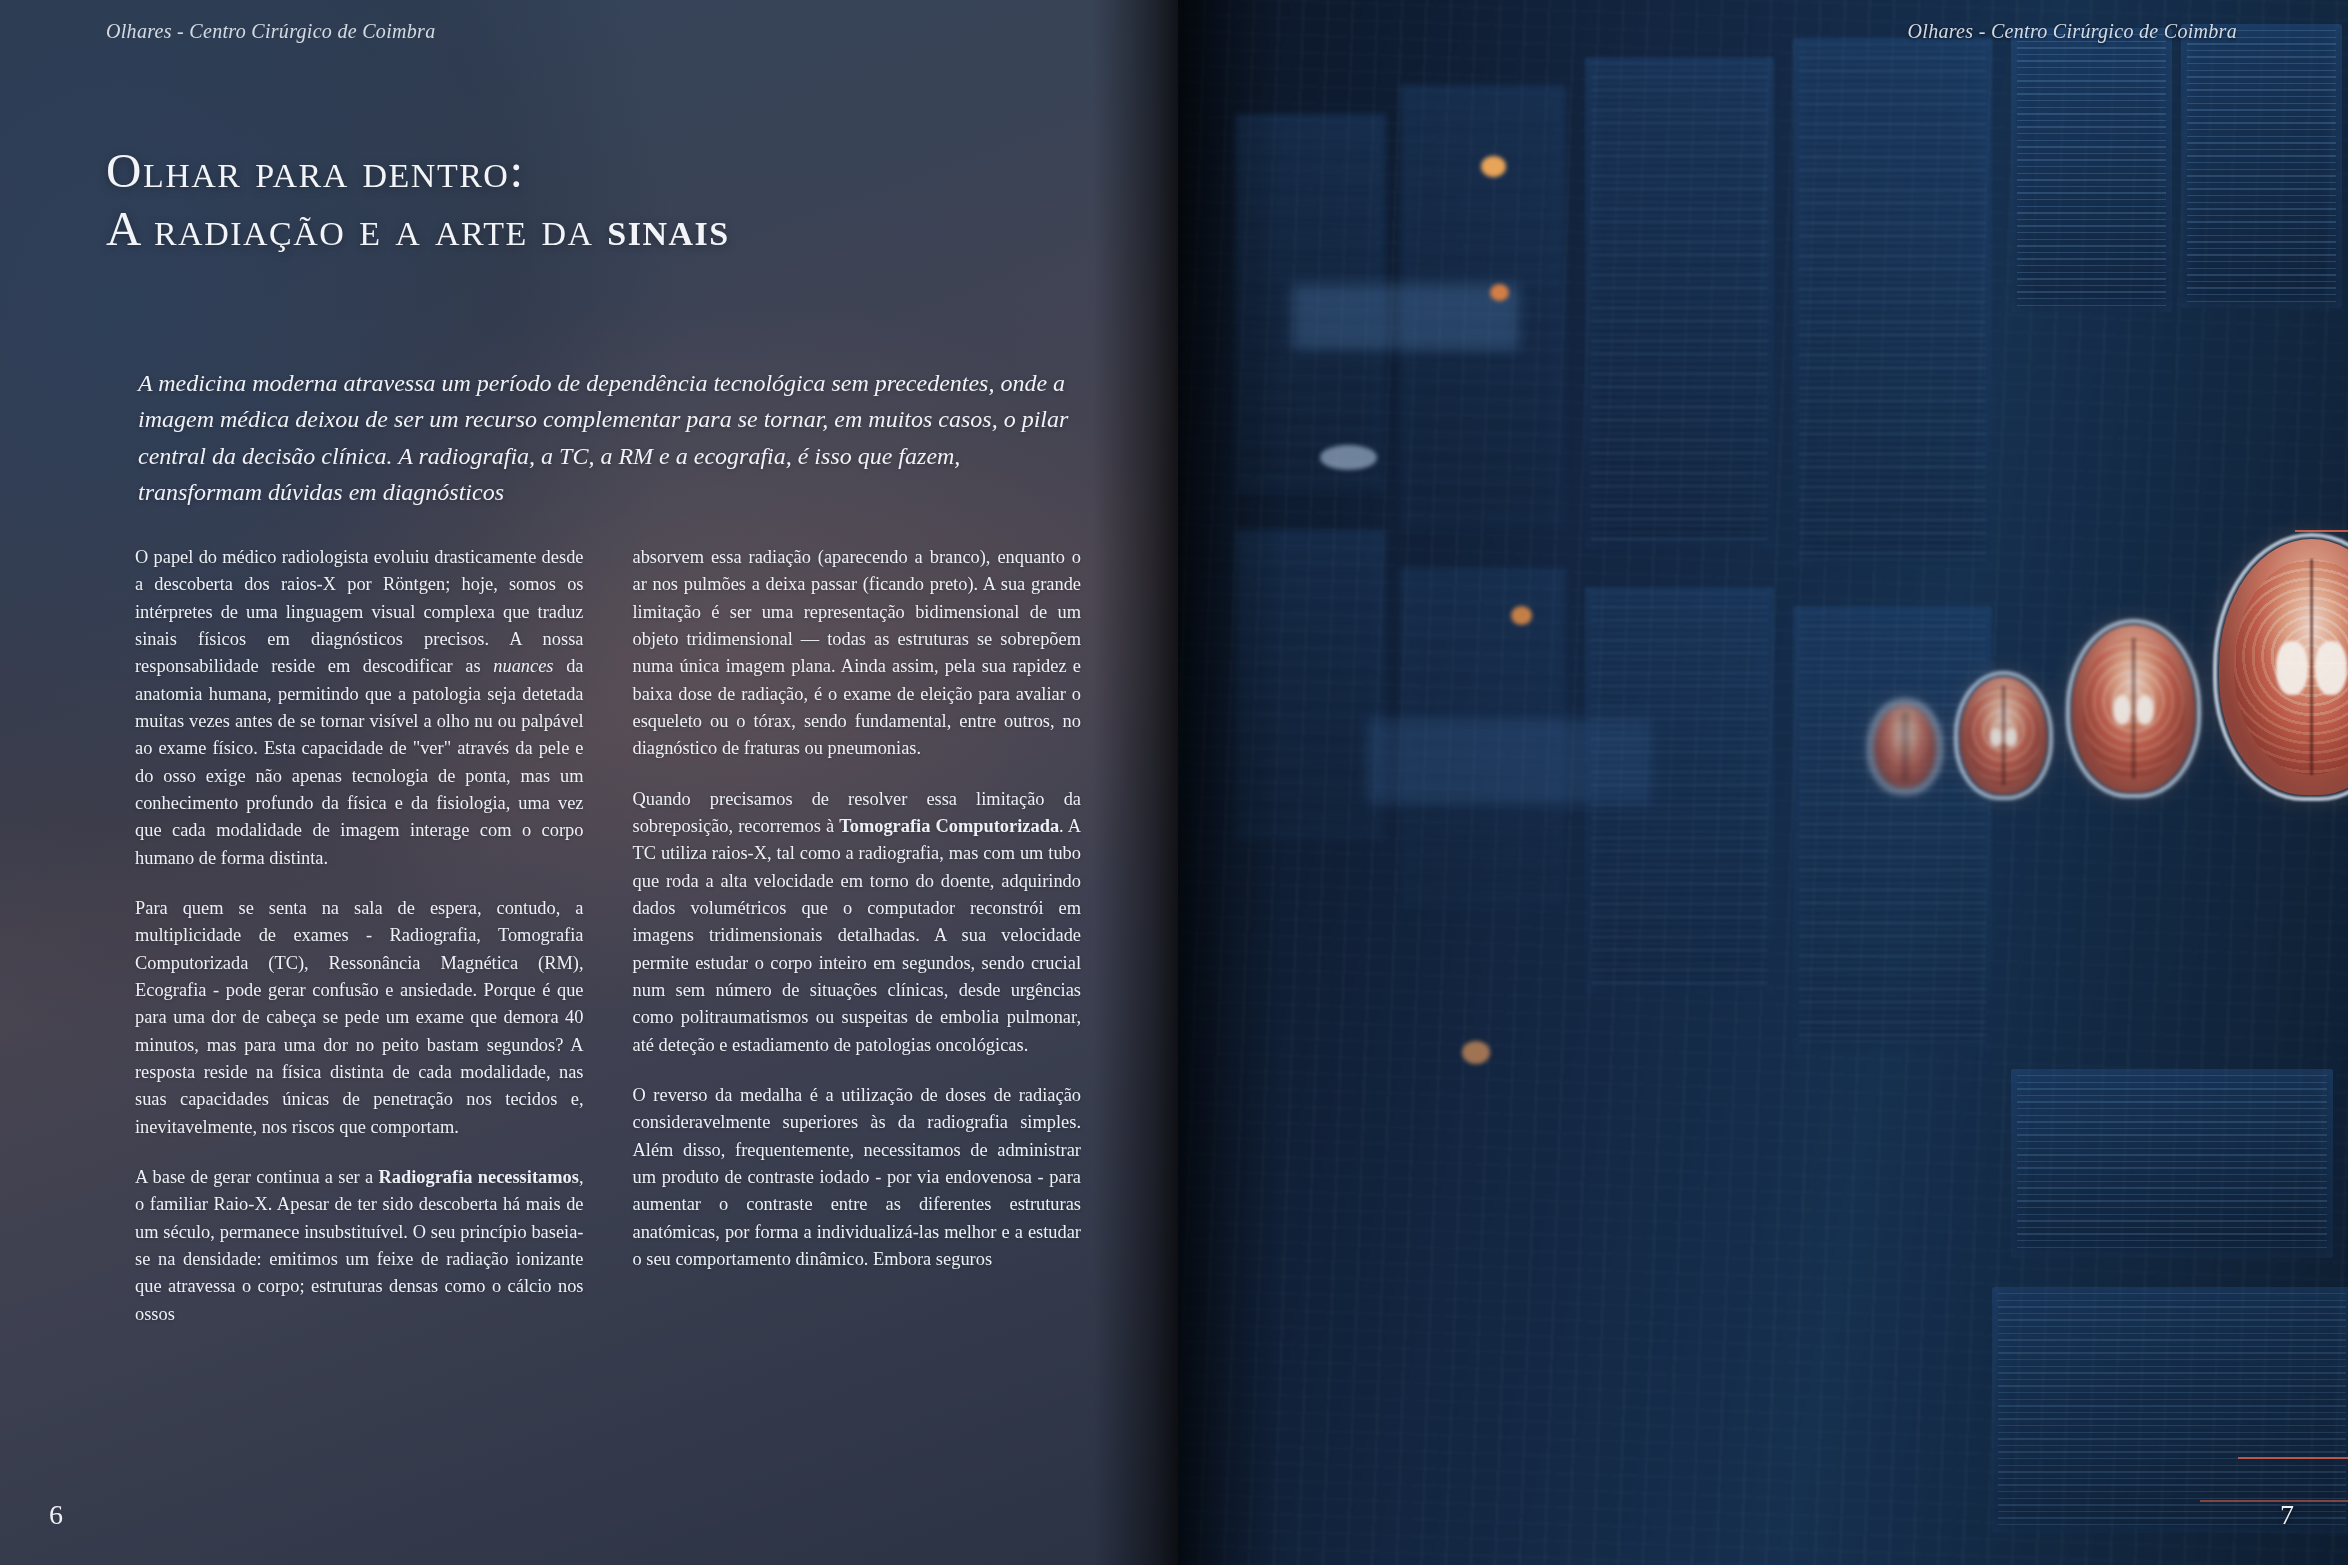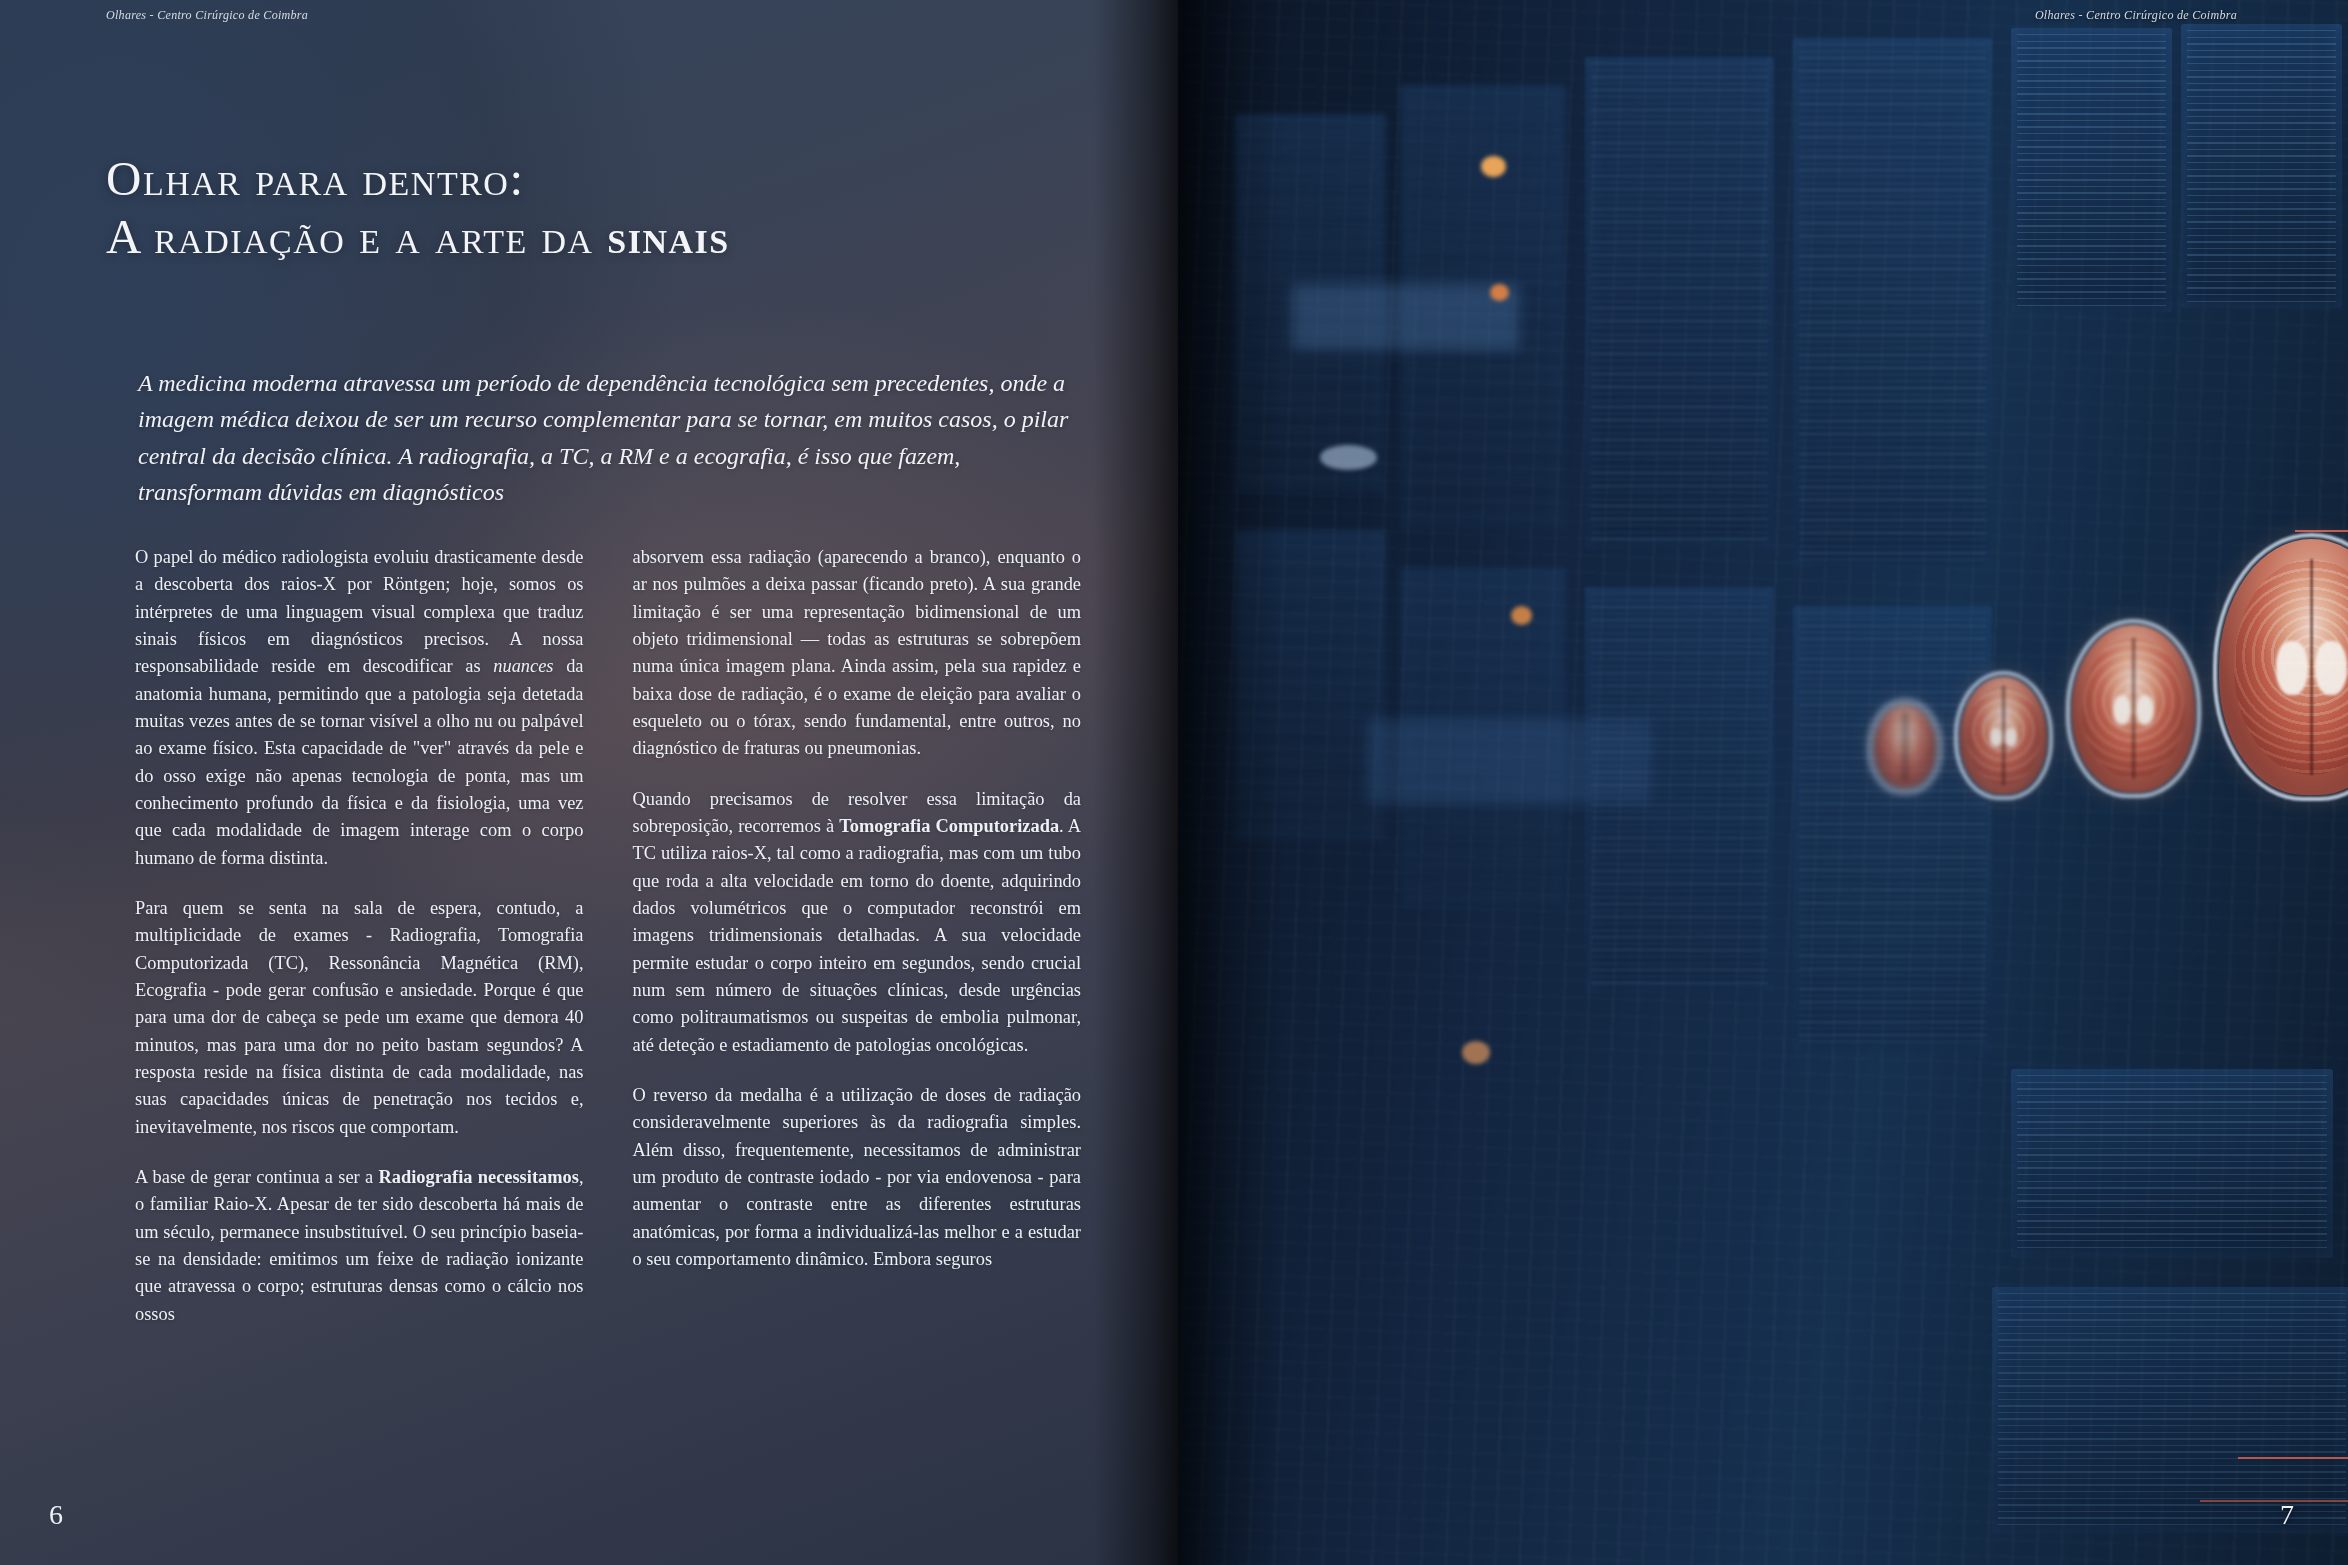--- a/index.html
+++ b/index.html
@@ -127,44 +127,44 @@
   }
   .dot {
     position: absolute;
     border-radius: 50%;
     filter: blur(1.9px);
   }
 
   
   .running-head {
     position: absolute;
-    top: 8px;
+    top: 20px;
     font-family: "Liberation Serif", serif;
     font-style: italic;
-    font-size: 12px;
+    font-size: 20px;
     letter-spacing: 0.3px;
     color: #e4e8ef;
     opacity: .92;
   }
   .rh-left { left: 106px; }
   .rh-right { right: 112px; text-shadow: 0 0.9px 3.8px rgba(0,0,0,.8); }
 
   .title {
     position: absolute;
     left: 106px;
     top: 142px;
     width: 899px;
     font-family: "Liberation Serif", serif;
     font-size: 49px;
     line-height: 1.18;
     letter-spacing: 1.5px;
     color: #f2f4f8;
     text-shadow: 0 1.9px 9.5px rgba(0,0,0,.35);
   }
-  .title .l1 { display: block; margin-top: 8px; }
+  .title .l1 { display: block; }
   .title .l2 { display: block; }
   .sc { font-variant: small-caps; }
   .title b { font-weight: 700; }
 
   .lede {
     position: absolute;
     left: 138px;
     top: 365px;
     width: 946px;
     font-style: italic;

